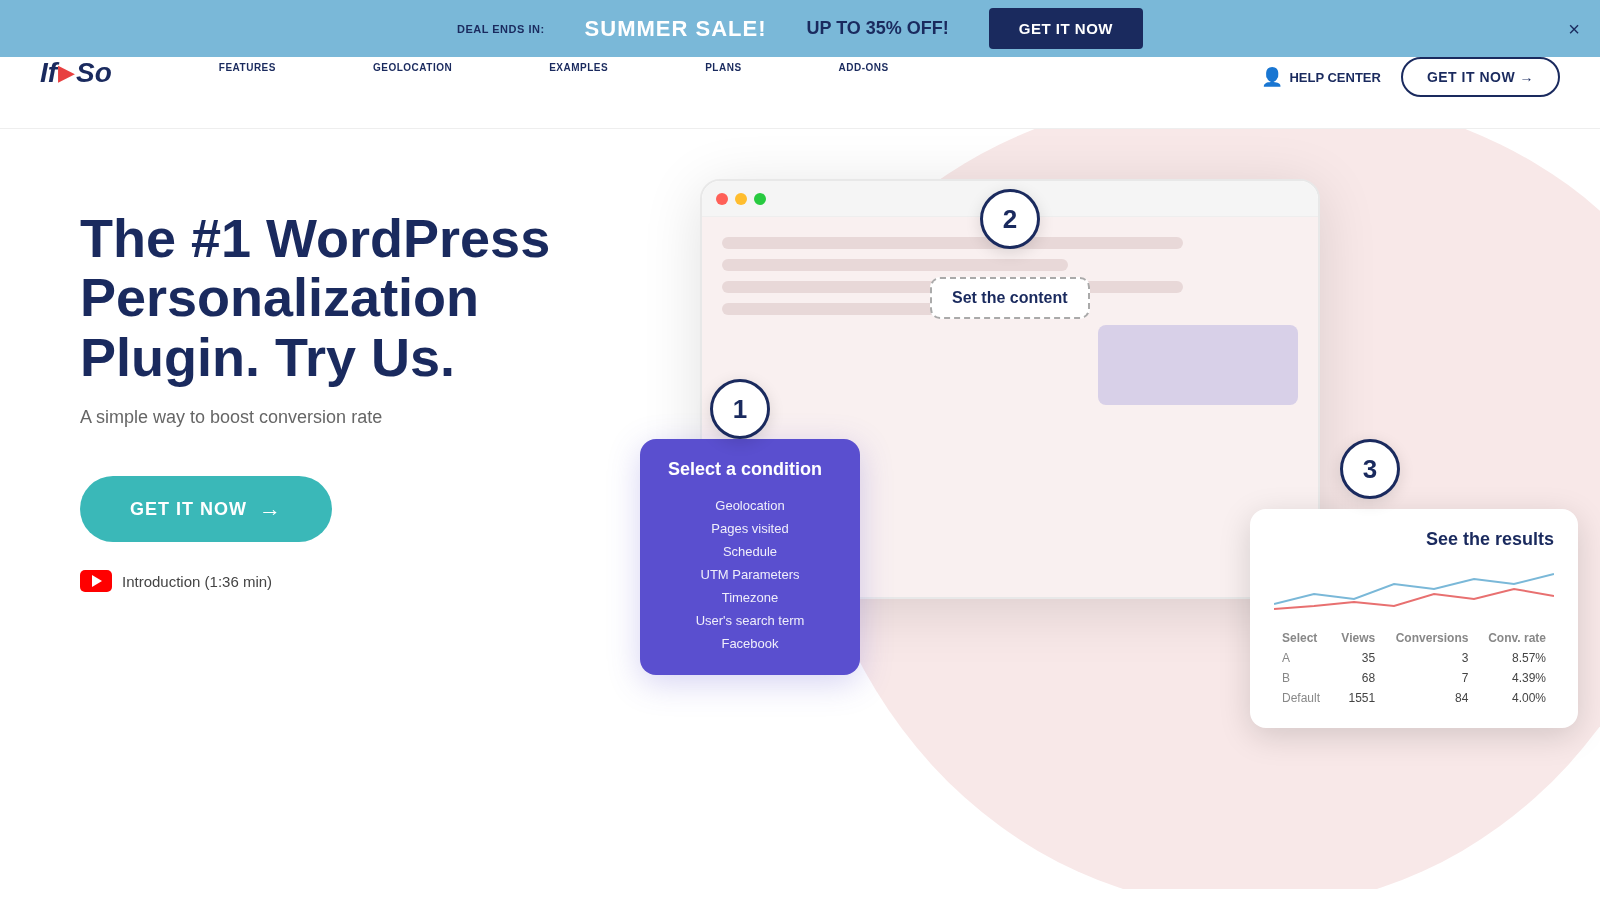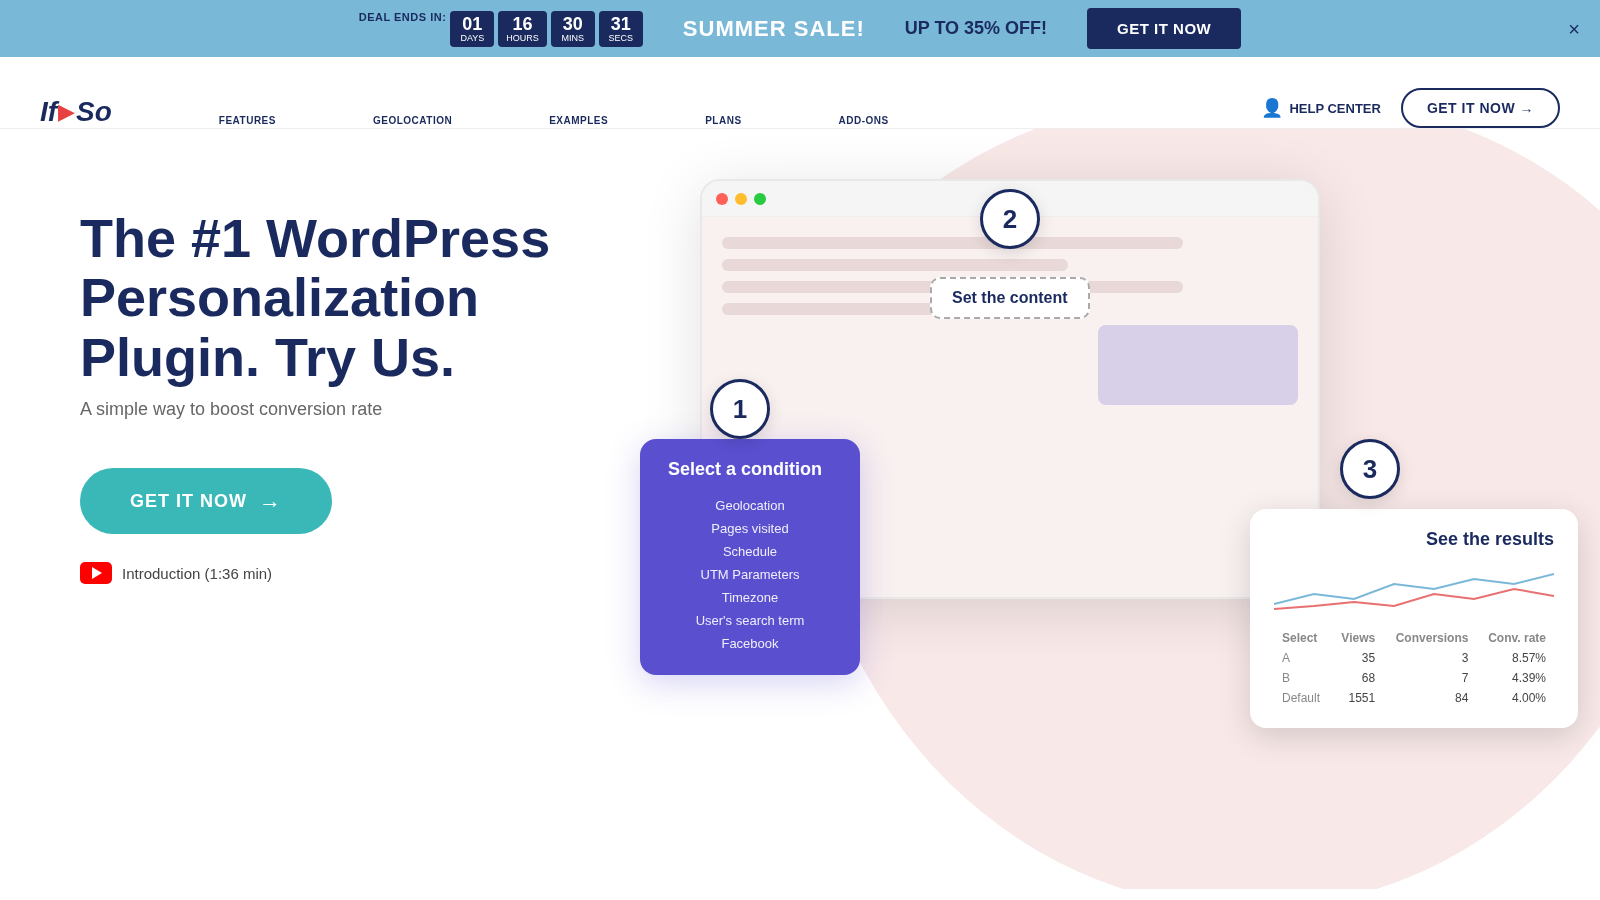--- a/index.html
+++ b/index.html
@@ -10,23 +10,23 @@
       background: #7ab8d8;
       display: flex;
       align-items: center;
       justify-content: center;
       padding: 8px 20px;
       position: relative;
       gap: 40px;
     }
     .banner-timer-section {
       display: flex;
-      flex-direction: row;
-      align-items: flex-start;
-      gap: 4px;
+      flex-direction: column;
+      align-items: flex-end;
+      gap: 16px;
     }
     .banner-timer-label {
       font-size: 11px;
       font-weight: 700;
       color: #1a2a5e;
       text-transform: uppercase;
       letter-spacing: 0.5px;
     }
     .banner-timer-blocks {
       display: flex;
@@ -83,21 +83,21 @@
       border: none;
       font-size: 20px;
       color: #1a2a5e;
       cursor: pointer;
       font-weight: 300;
     }
 
     
     nav {
       display: flex;
-      align-items: flex-end;
+      align-items: flex-start;
       padding: 0 40px;
       height: 72px;
       border-bottom: 1px solid #eee;
       background: #fff;
     }
     .logo {
       display: flex;
       align-items: center;
       margin-right: 60px;
       text-decoration: none;
@@ -172,21 +172,21 @@
       flex: 0 0 620px;
       padding: 80px 0 60px 80px;
       z-index: 2;
       position: relative;
     }
     .hero-title {
       font-size: 54px;
       font-weight: 900;
       color: #1a2a5e;
       line-height: 1.1;
-      margin-bottom: 12px;
+      margin-bottom: 20px;
       max-width: 520px;
     }
     .hero-subtitle {
       font-size: 18px;
       color: #666;
       margin-bottom: 48px;
     }
     .hero-cta {
       background: #3ab8b8;
       color: #fff;
@@ -409,38 +409,20 @@
 
     
     .chart-svg { width: 100%; height: 50px; }
   </style>
 </head>
 <body>
 
 <div class="banner">
   <div class="banner-timer-section">
     <div class="banner-timer-label">DEAL ENDS IN:</div>
-    <div class="banner-timer-blocks">
-      <div class="timer-block">
-        <span class="num">01</span>
-        <span class="unit">Days</span>
-      </div>
-      <div class="timer-block">
-        <span class="num">16</span>
-        <span class="unit">Hours</span>
-      </div>
-      <div class="timer-block">
-        <span class="num">30</span>
-        <span class="unit">Mins</span>
-      </div>
-      <div class="timer-block">
-        <span class="num">31</span>
-        <span class="unit">Secs</span>
-      </div>
-    </div>
   </div>
   <span class="banner-sale-text">SUMMER SALE!</span>
   <span class="banner-discount">UP TO 35% OFF!</span>
   <button class="banner-cta">GET IT NOW</button>
   <button class="banner-close">×</button>
 </div>
 
 <nav>
   <a class="logo" href="#">
     <span class="logo-text">If</span>

